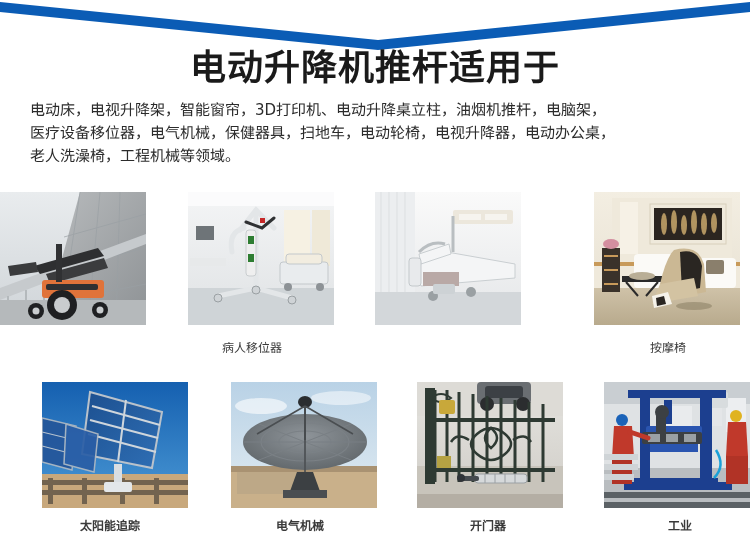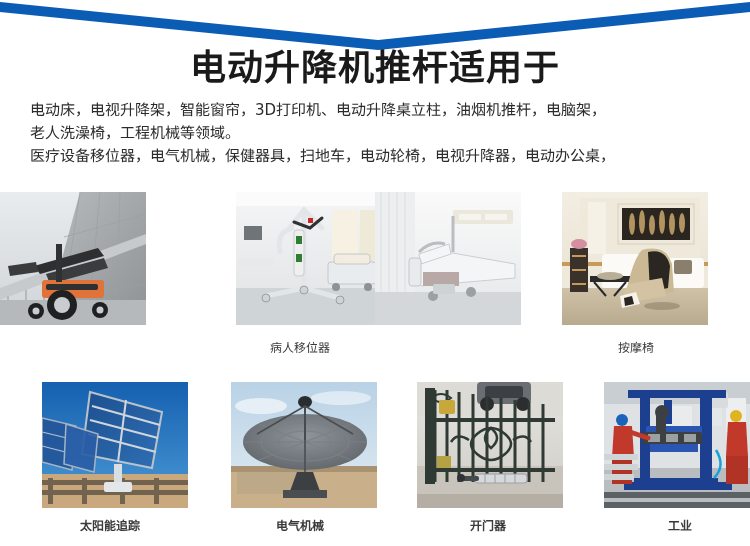--- a/index.html
+++ b/index.html
@@ -54,23 +54,23 @@
     margin-top:16px;
     font-size:12px;
     line-height:14px;
     color:#3a3a3a;
     white-space:nowrap;
   }
   .row2 .caption{margin-top:11px;font-weight:bold;}
 
   
   .r1c1{left:0px;}
-  .r1c2{left:188px;margin-left:48px;}
+  .r1c2{left:188px;}
   .r1c3{left:375px;}
-  .r1c4{left:562px;}
+  .r1c4{left:594px;}
   
   .r2c1{left:42px;}
   .r2c2{left:231px;}
   .r2c3{left:417px;}
   .r2c4{left:604px;}
 
   
   .r1c1 .caption{padding-left:42px;}
   .r1c2 .caption{padding-left:34px;}
   .r1c3 .caption{padding-left:46px;}
@@ -88,22 +88,22 @@
   <div class="chevron-band">
     <svg width="750" height="52" viewBox="0 0 750 52" xmlns="http://www.w3.org/2000/svg">
       <polygon points="0,2 378,40 750,2 750,12 378,50 0,12" fill="#0b5cb5"></polygon>
     </svg>
   </div>
 
   <div class="title">电动升降机推杆适用于</div>
 
   <div class="desc">
     <div class="desc-line">电动床，电视升降架，智能窗帘，3D打印机、电动升降桌立柱，油烟机推杆，电脑架，</div>
+    <div class="desc-line">医疗设备移位器，电气机械，保健器具，扫地车，电动轮椅，电视升降器，电动办公桌，</div>
     <div class="desc-line">老人洗澡椅，工程机械等领域。</div>
-    <div class="desc-line">医疗设备移位器，电气机械，保健器具，扫地车，电动轮椅，电视升降器，电动办公桌，</div>
   </div>
 
   <div class="grid-row row1">
 
     <div class="cell r1c1">
       <div class="thumb">
         <svg viewBox="0 0 146 133" preserveAspectRatio="none" xmlns="http://www.w3.org/2000/svg">
           <defs>
             <linearGradient id="wcSky" x1="0" y1="0" x2="0" y2="1">
               <stop offset="0" stop-color="#e9ecee"></stop>

